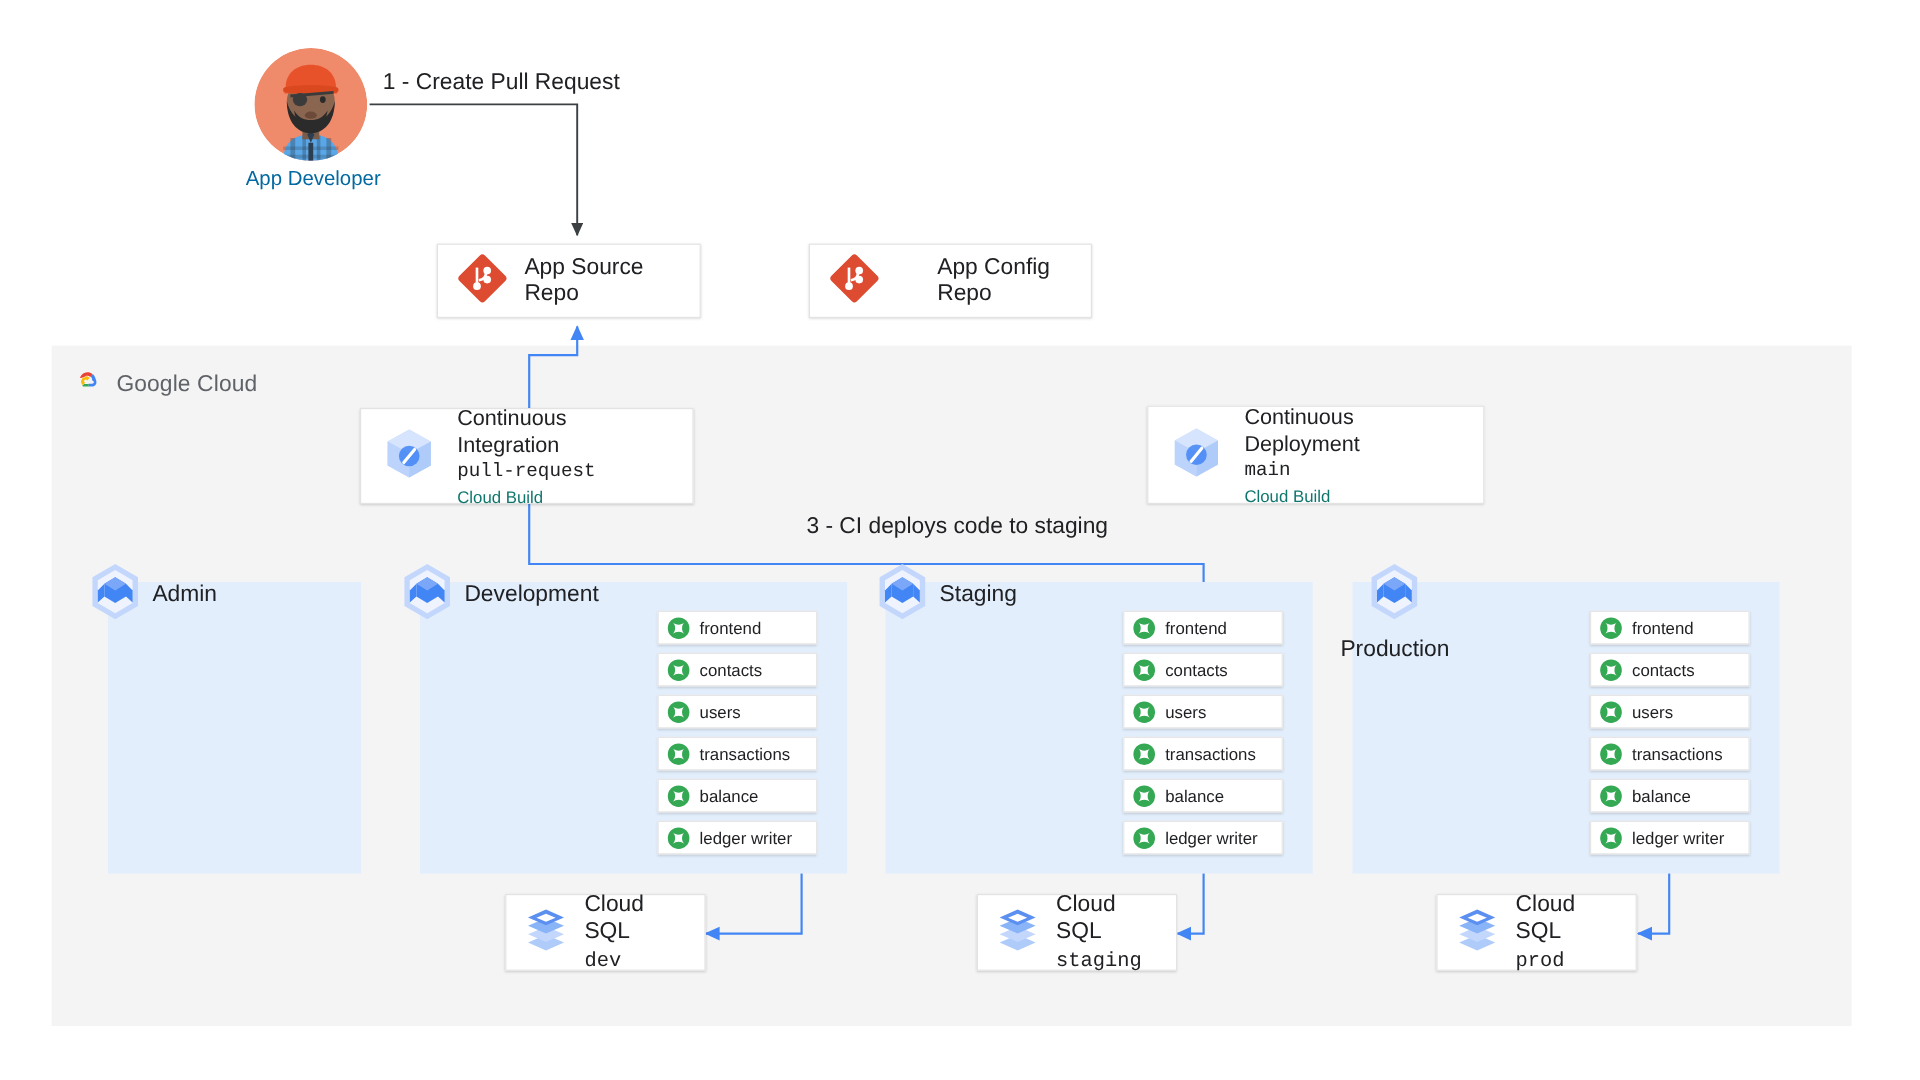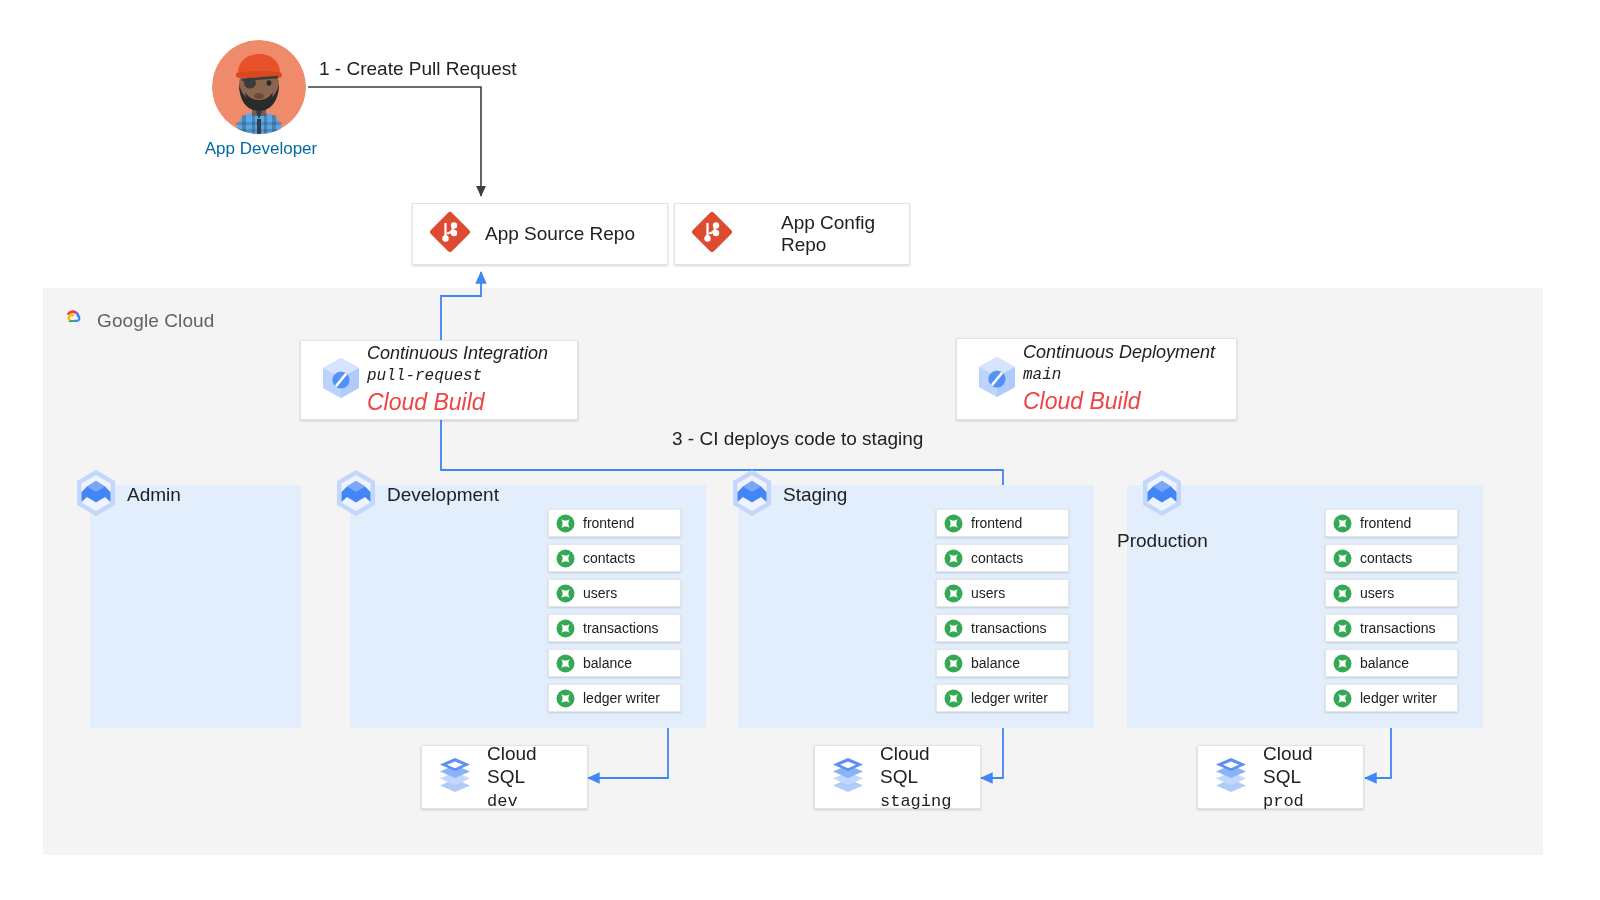--- a/index.html
+++ b/index.html
@@ -34,28 +34,28 @@
     border: 1px solid #e3e3e3;
     box-shadow: 0 1px 2px rgba(60,64,67,.22);
     display: flex; align-items: center;
   }
 
   
   .repo-card { height: 62px; padding-left: 16px; gap: 14px; }
   .repo-label { font-size: 19px; color: #202124; }
 
   
-  .cb-card { padding: 12px 18px 12px 14px; align-items: center; font-style: italic; }
+  .cb-card { padding: 12px 18px 12px 14px; gap: 14px; align-items: center; }
   .cb-lines { display: flex; flex-direction: column; gap: 1px; }
   .cb-title { font-size: 18px; color: #202124; line-height: 1.25; }
   .cb-branch {
     font-family: "Liberation Mono", "DejaVu Sans Mono", monospace;
     font-size: 16px; color: #202124; line-height: 1.3;
   }
-  .cb-product { font-size: 23px; color: #ef4444; line-height: 1.3; }
+  .cb-product { font-size: 14px; color: #0f766e; line-height: 1.3; }
 
   
   .sql-card { padding: 10px 16px 10px 14px; gap: 13px; align-items: center; }
   .sql-lines { display: flex; flex-direction: column; gap: 2px; }
   .sql-title { font-size: 19px; color: #202124; line-height: 1.25; }
   .sql-env {
     font-family: "Liberation Mono", "DejaVu Sans Mono", monospace;
     font-size: 17px; color: #202124; line-height: 1.25;
   }
 
@@ -173,21 +173,21 @@
     <path d="M1003,708 L1003,778 L981,778" stroke="#4285f4" stroke-width="1.8" fill="none" marker-end="url(#arrBlue)"></path>
 
     <path d="M1391,708 L1391,778 L1365,778" stroke="#4285f4" stroke-width="1.8" fill="none" marker-end="url(#arrBlue)"></path>
   </svg>
 
   <div class="step" style="left:319px; top:56px;">1 - Create Pull Request</div>
 
 
   <div class="step" style="left:672px; top:426px;">3 - CI deploys code to staging</div>
 
-  <div class="card repo-card" style="left:364px; top:203px; width:256px;margin-left:48px;">
+  <div class="card repo-card" style="left:364px; top:203px; width:220px;">
     <span>
       <svg width="42" height="42" viewBox="0 0 42 42">
         <rect x="6" y="6" width="30" height="30" rx="3" transform="rotate(45 21 21)" fill="#dd4b30"></rect>
         <g fill="#ffffff">
           <circle cx="25" cy="14.5" r="3.2"></circle>
           <circle cx="25" cy="22" r="3.2"></circle>
           <circle cx="16.5" cy="27.5" r="3.2"></circle>
           <rect x="15.4" y="12" width="2.2" height="15"></rect>
           <path d="M24 16.5c0 4-3 5.5-6 6" stroke="#ffffff" stroke-width="2.2" fill="none"></path>
         </g>

